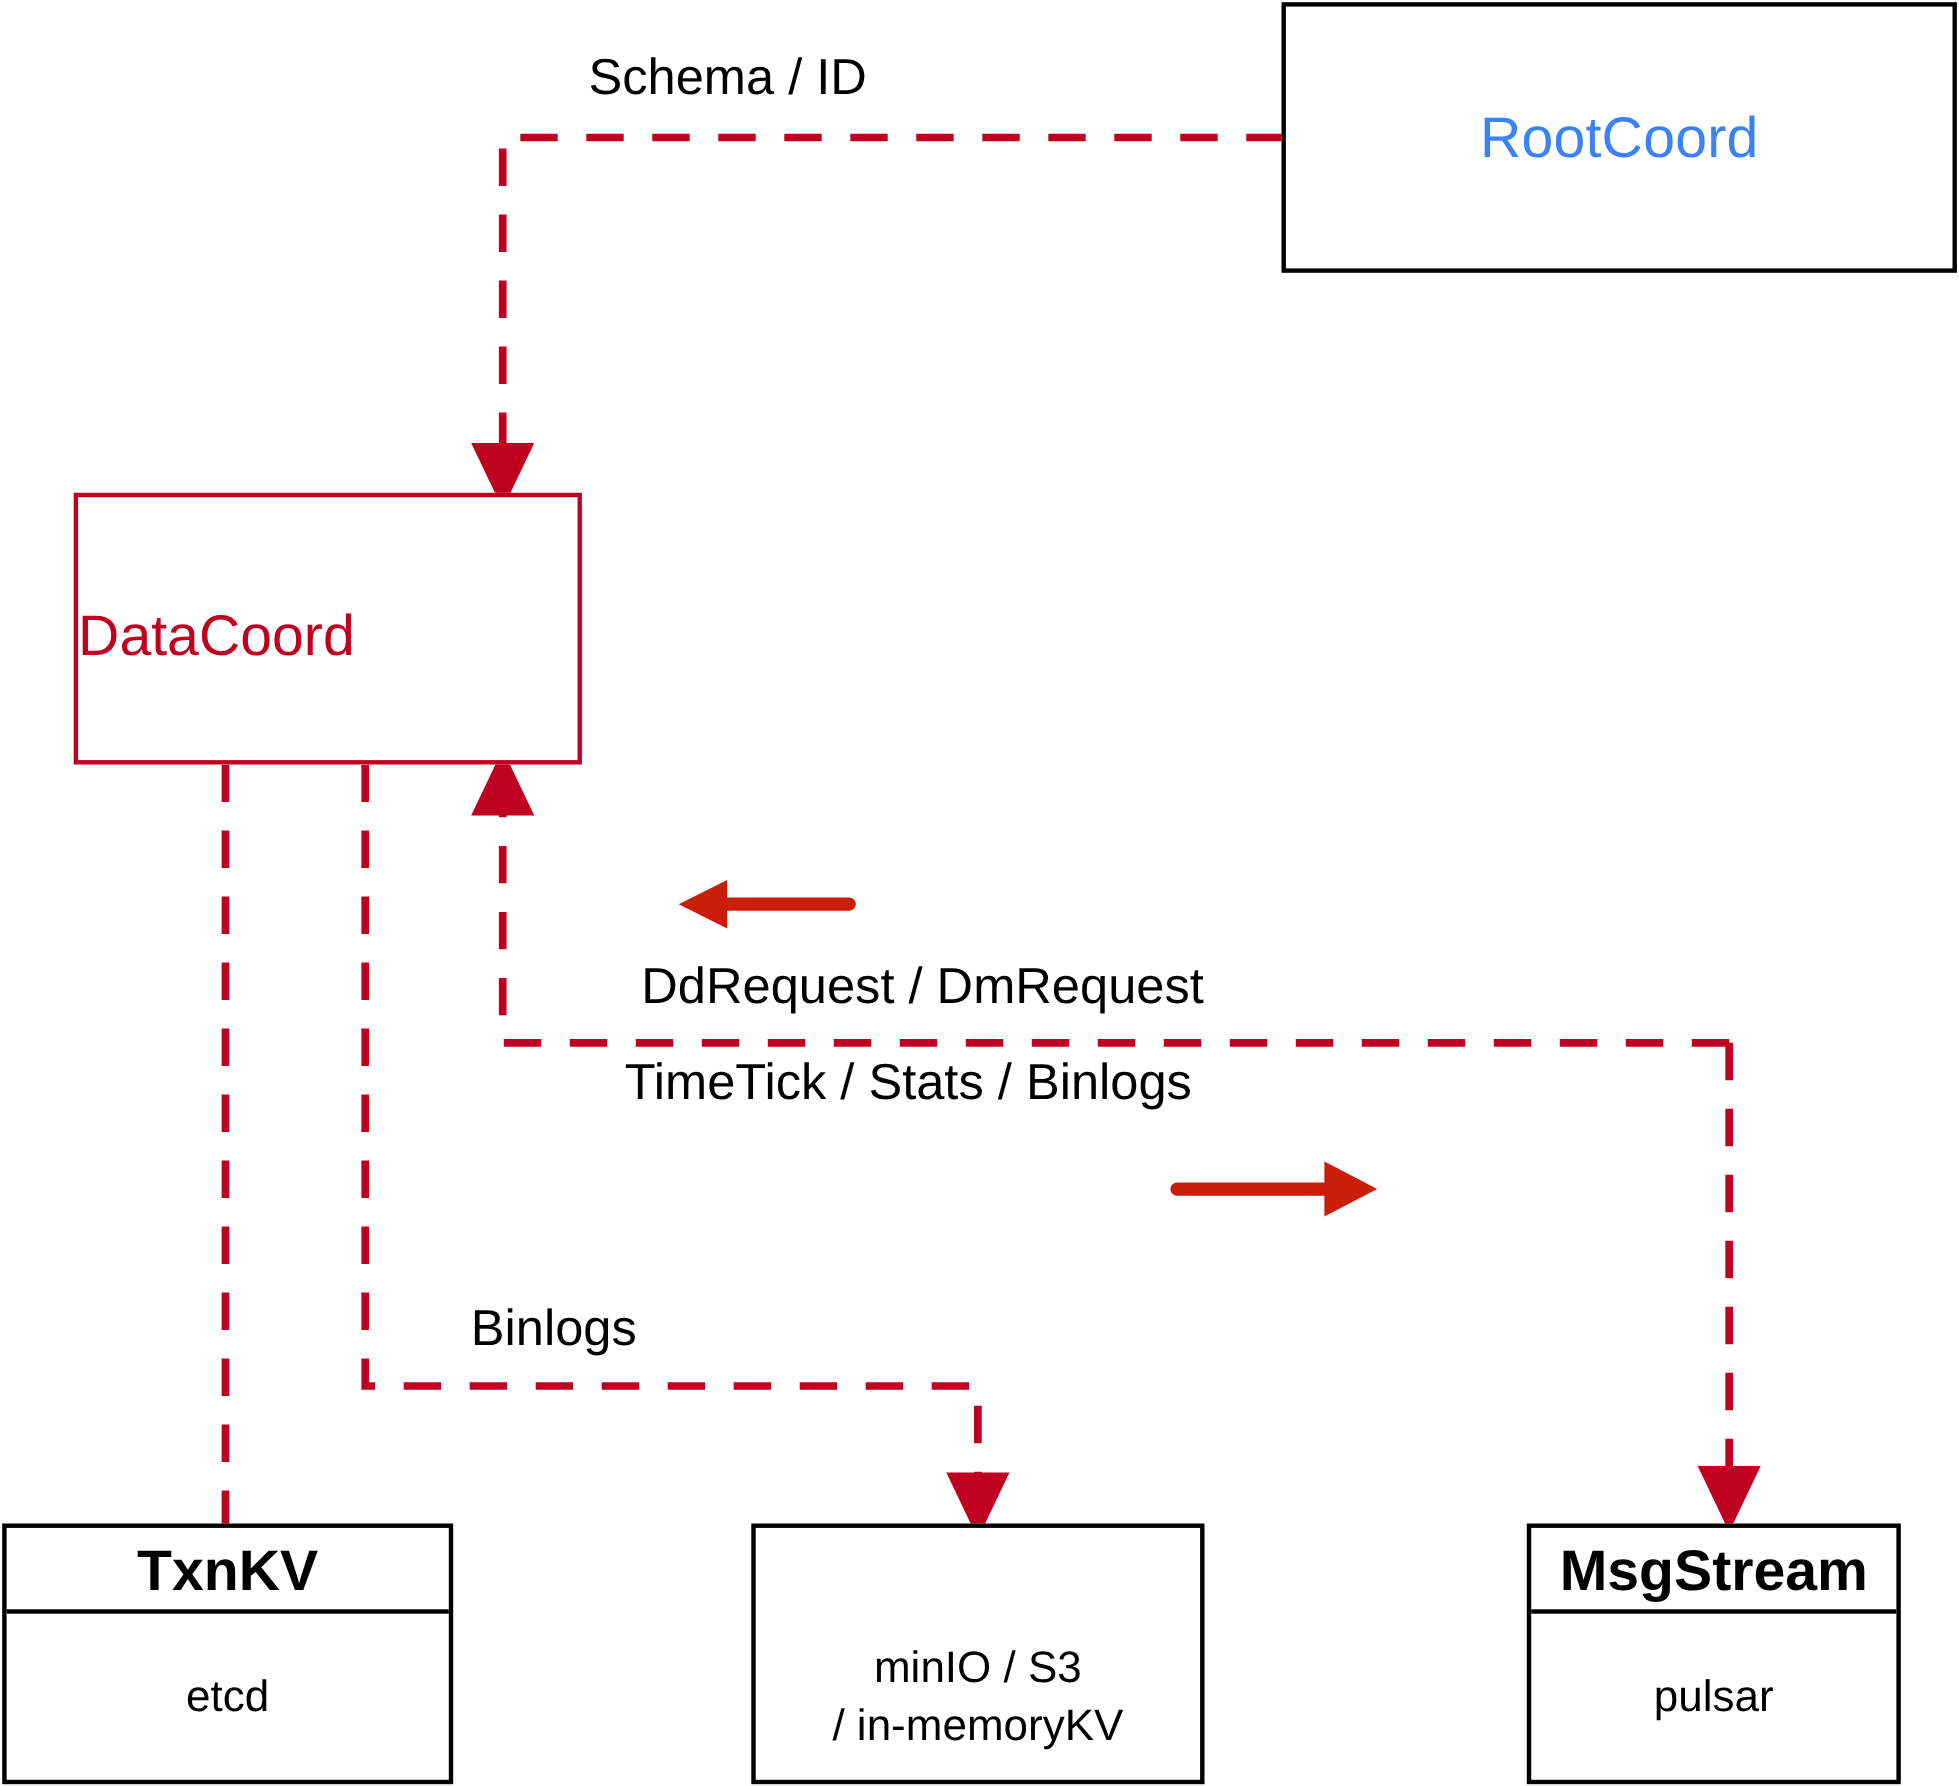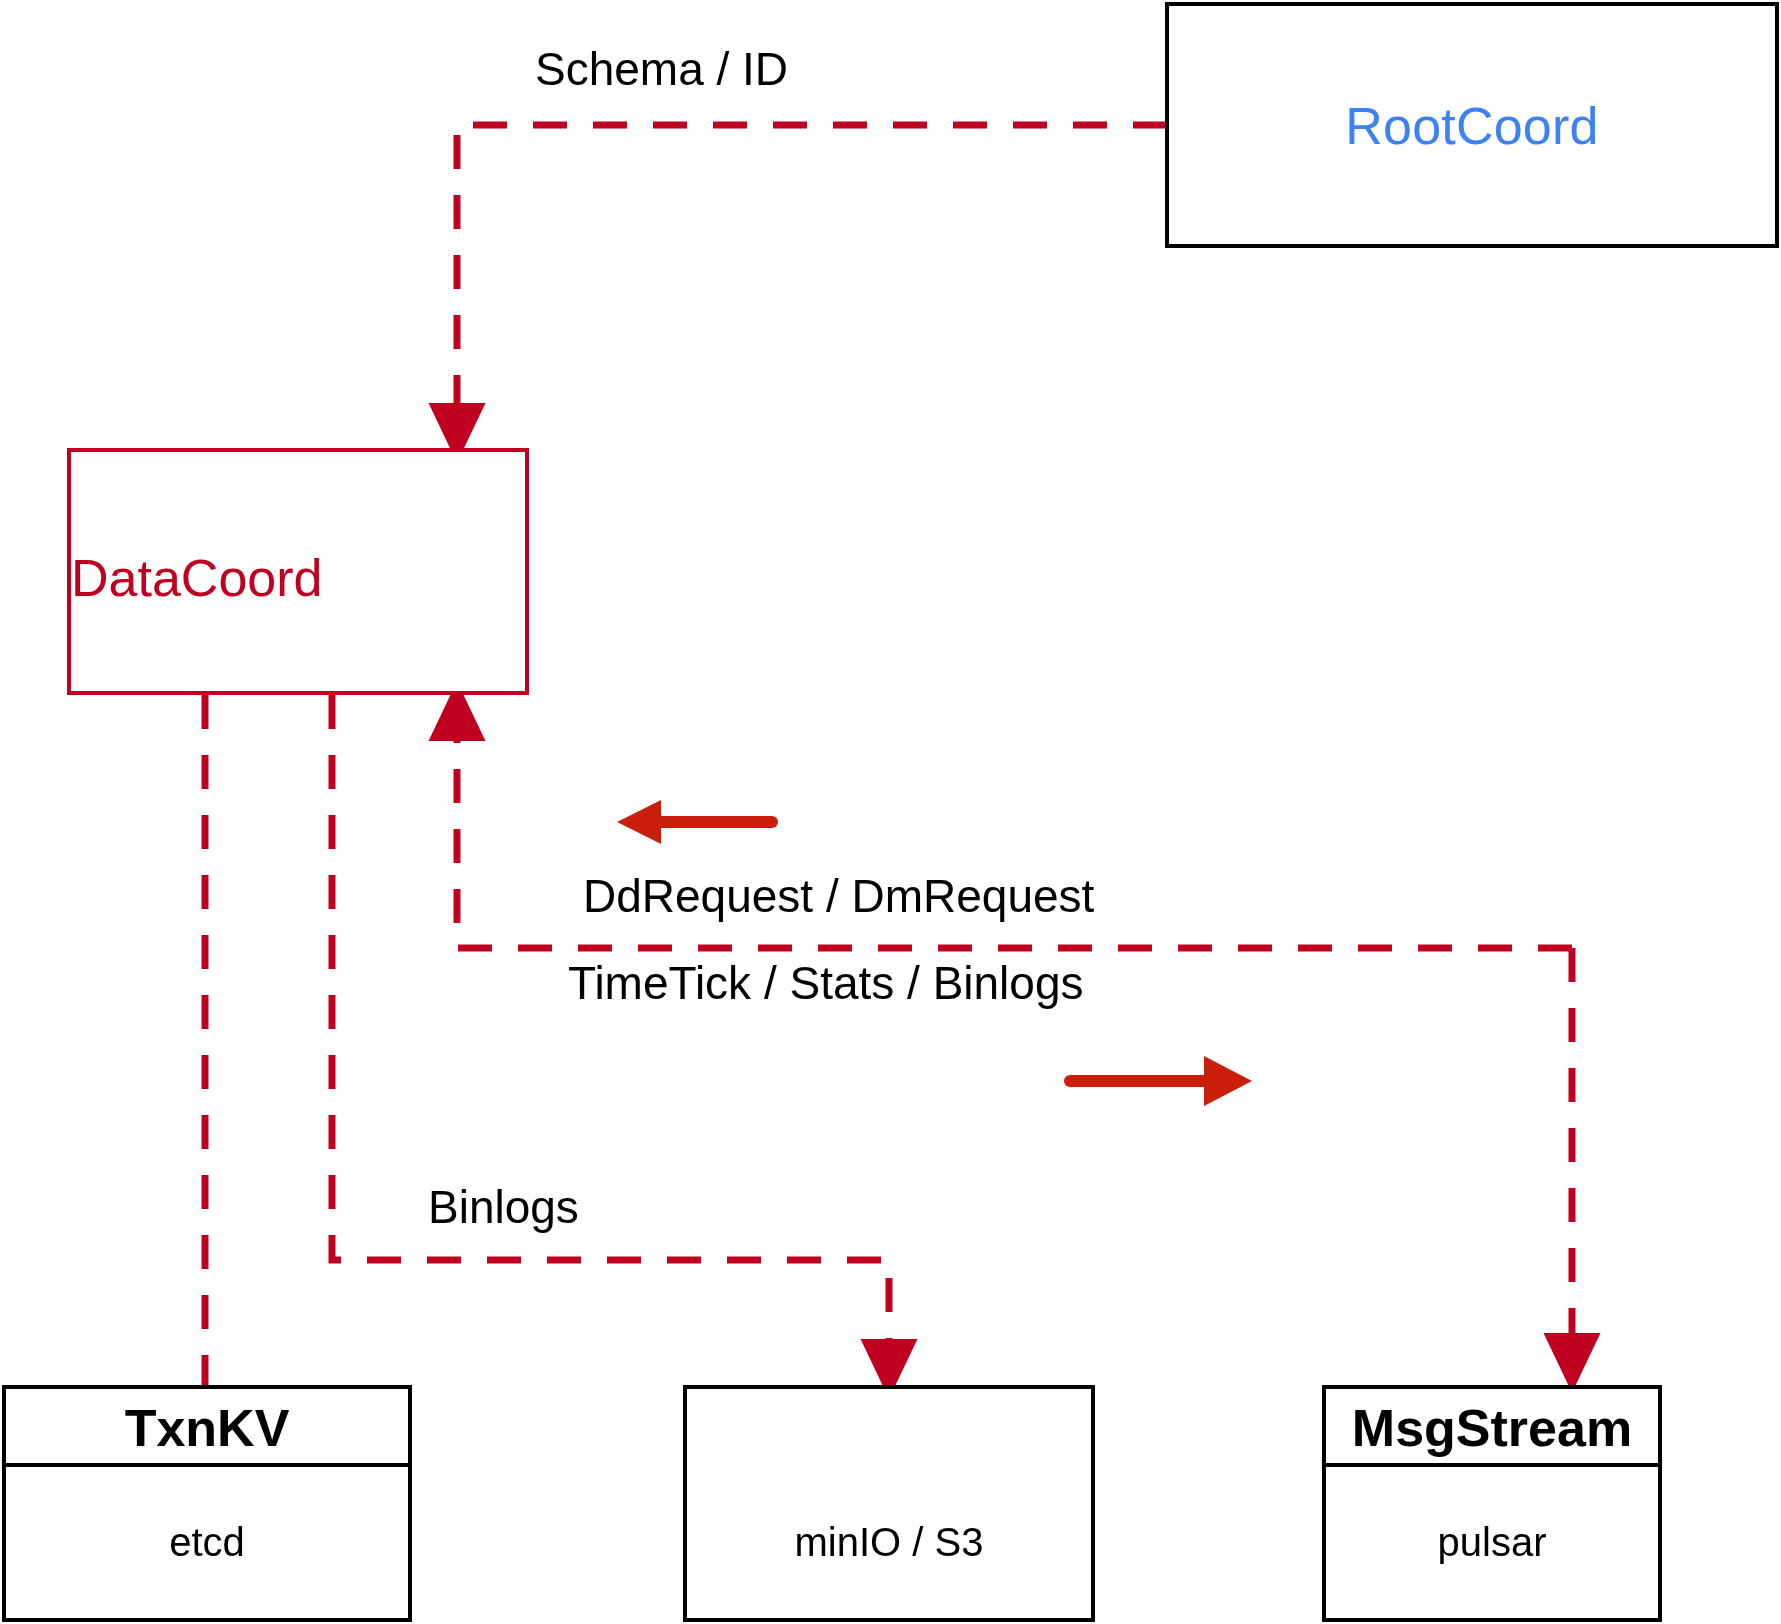--- a/index.html
+++ b/index.html
@@ -137,24 +137,25 @@
   <div class="node-box node-black" style="left:2px; top:1385px; width:410px; height:237px;">
     <div class="store-header">TxnKV</div>
     <div class="store-body">
       <div class="line">etcd</div>
     </div>
   </div>
 
   <div class="node-box node-black" style="left:683px; top:1385px; width:412px; height:237px;">
     <div class="store-body">
       <div class="line">minIO / S3</div>
+      <div class="line">/ in-memoryKV</div>
     </div>
   </div>
 
-  <div class="node-box node-black" style="left:1322px; top:1385px; width:340px; height:237px;">
+  <div class="node-box node-black" style="left:1388px; top:1385px; width:340px; height:237px;">
     <div class="store-header">MsgStream</div>
     <div class="store-body">
       <div class="line">pulsar</div>
     </div>
   </div>
 
   <div class="edge-label" style="left:583px; top:869px;">DdRequest / DmRequest</div>
 
   <div class="edge-label" style="left:535px; top:42px;">Schema / ID</div>
 

